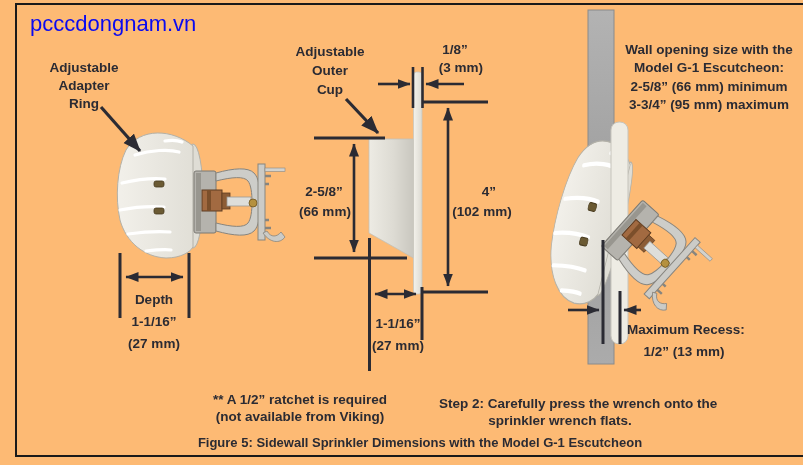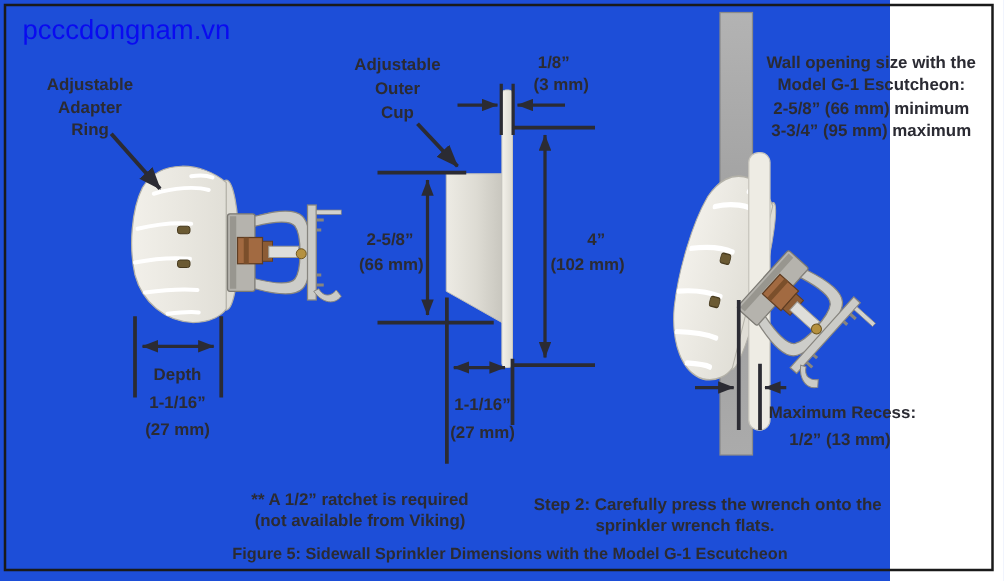--- a/index.html
+++ b/index.html
@@ -1,17 +1,17 @@
 <!DOCTYPE html>
 <html><head>
 <meta charset="utf-8">
 <style>
   html,body { margin:0; padding:0; background:#ffffff; }
-  .page { width:712px; height:465px; position:relative; background:#1d4ed8;
-          font-family:"Liberation Sans", sans-serif; }
+  .page { width:792px; height:465px; position:relative; background:#fdba74;
+          font-family:"Liberation Sans", sans-serif;padding-left:12px; }
   svg { display:block; }
   .t   { font-family:"Liberation Sans", sans-serif; font-weight:bold;
          font-size:13.5px; fill:#2b2b33; }
   .tc  { text-anchor:middle; }
   .cap { font-size:13px; }
   .wm  { font-family:"Liberation Sans", sans-serif; font-weight:normal;
          font-size:22px; fill:#0a0af0; }
   .dim { stroke:#2b2b33; stroke-width:2.6; fill:none; }
   .ext { stroke:#2b2b33; stroke-width:3;   fill:none; }
   .co  { stroke:#2b2b33; stroke-width:3.2; fill:none; }

